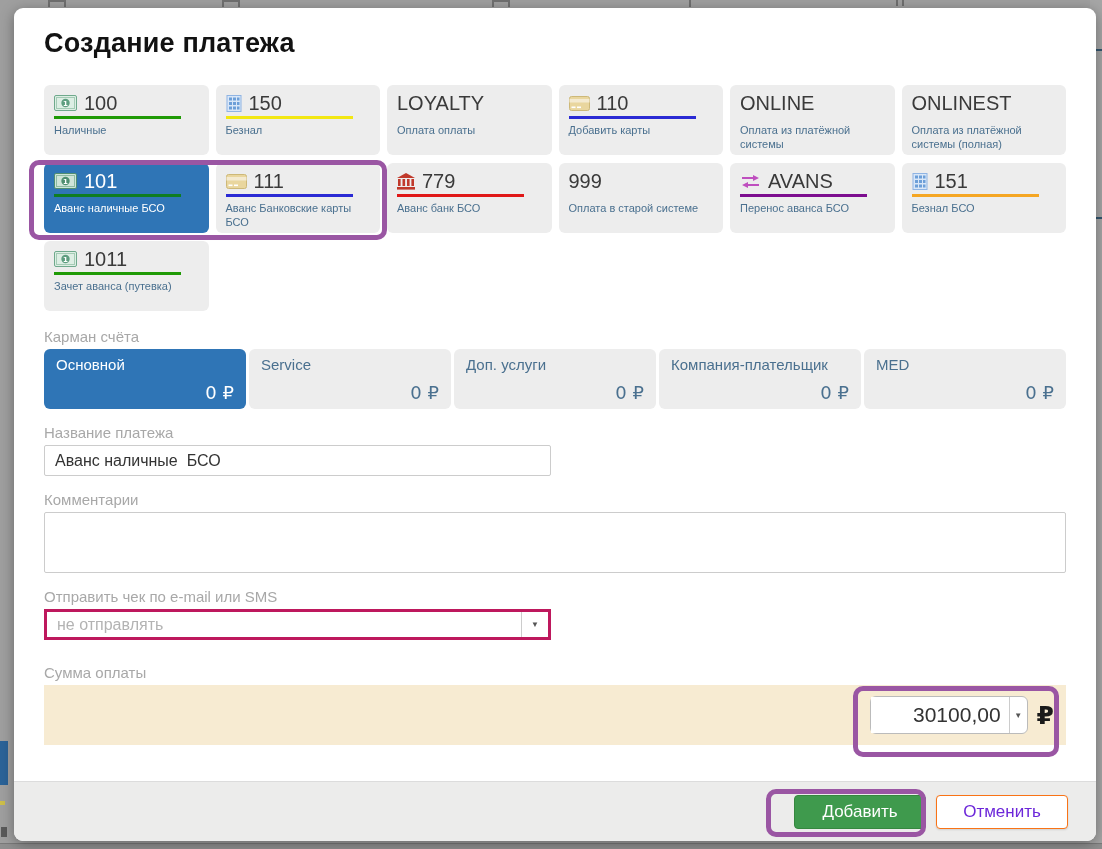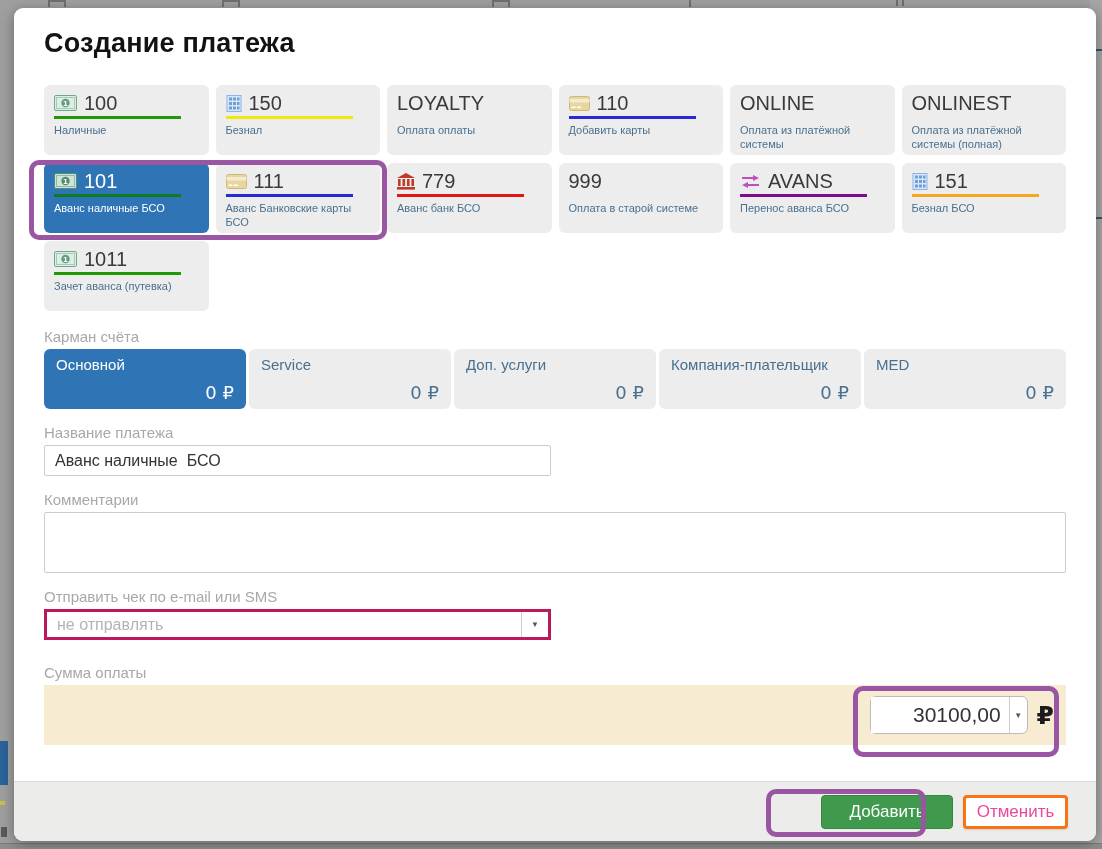--- a/index.html
+++ b/index.html
@@ -125,21 +125,21 @@
     background:#ececeb; border-top:1px solid #dcdcdc;
     border-radius:0 0 9px 9px;
     display:flex; align-items:center; justify-content:flex-end;
     gap:10px; padding-right:28px;
   }
   .btn { height:34px; border-radius:4px; font-family:inherit; font-size:17px; cursor:pointer; }
   .btn-add {
     width:132px; background:#3f9a4d; color:#fff; border:1px solid #35873f;
   }
   .btn-cancel {
-    width:105px; background:#fff; color:#ec4899; border:3px solid #f97316;
+    width:132px; background:#fff; color:#6d28d9; border:1px solid #f97316;
     box-shadow:0 1px 2px rgba(0,0,0,.12);
   }
 
   
   .annotation {
     position:absolute; z-index:5; pointer-events:none;
     border:5px solid #9a56a3; border-radius:10px;
   }
   .ann-tiles  { left:29px;  top:160px; width:358px; height:80px; }
   .ann-amount { left:853px; top:686px; width:206px; height:71px; }

